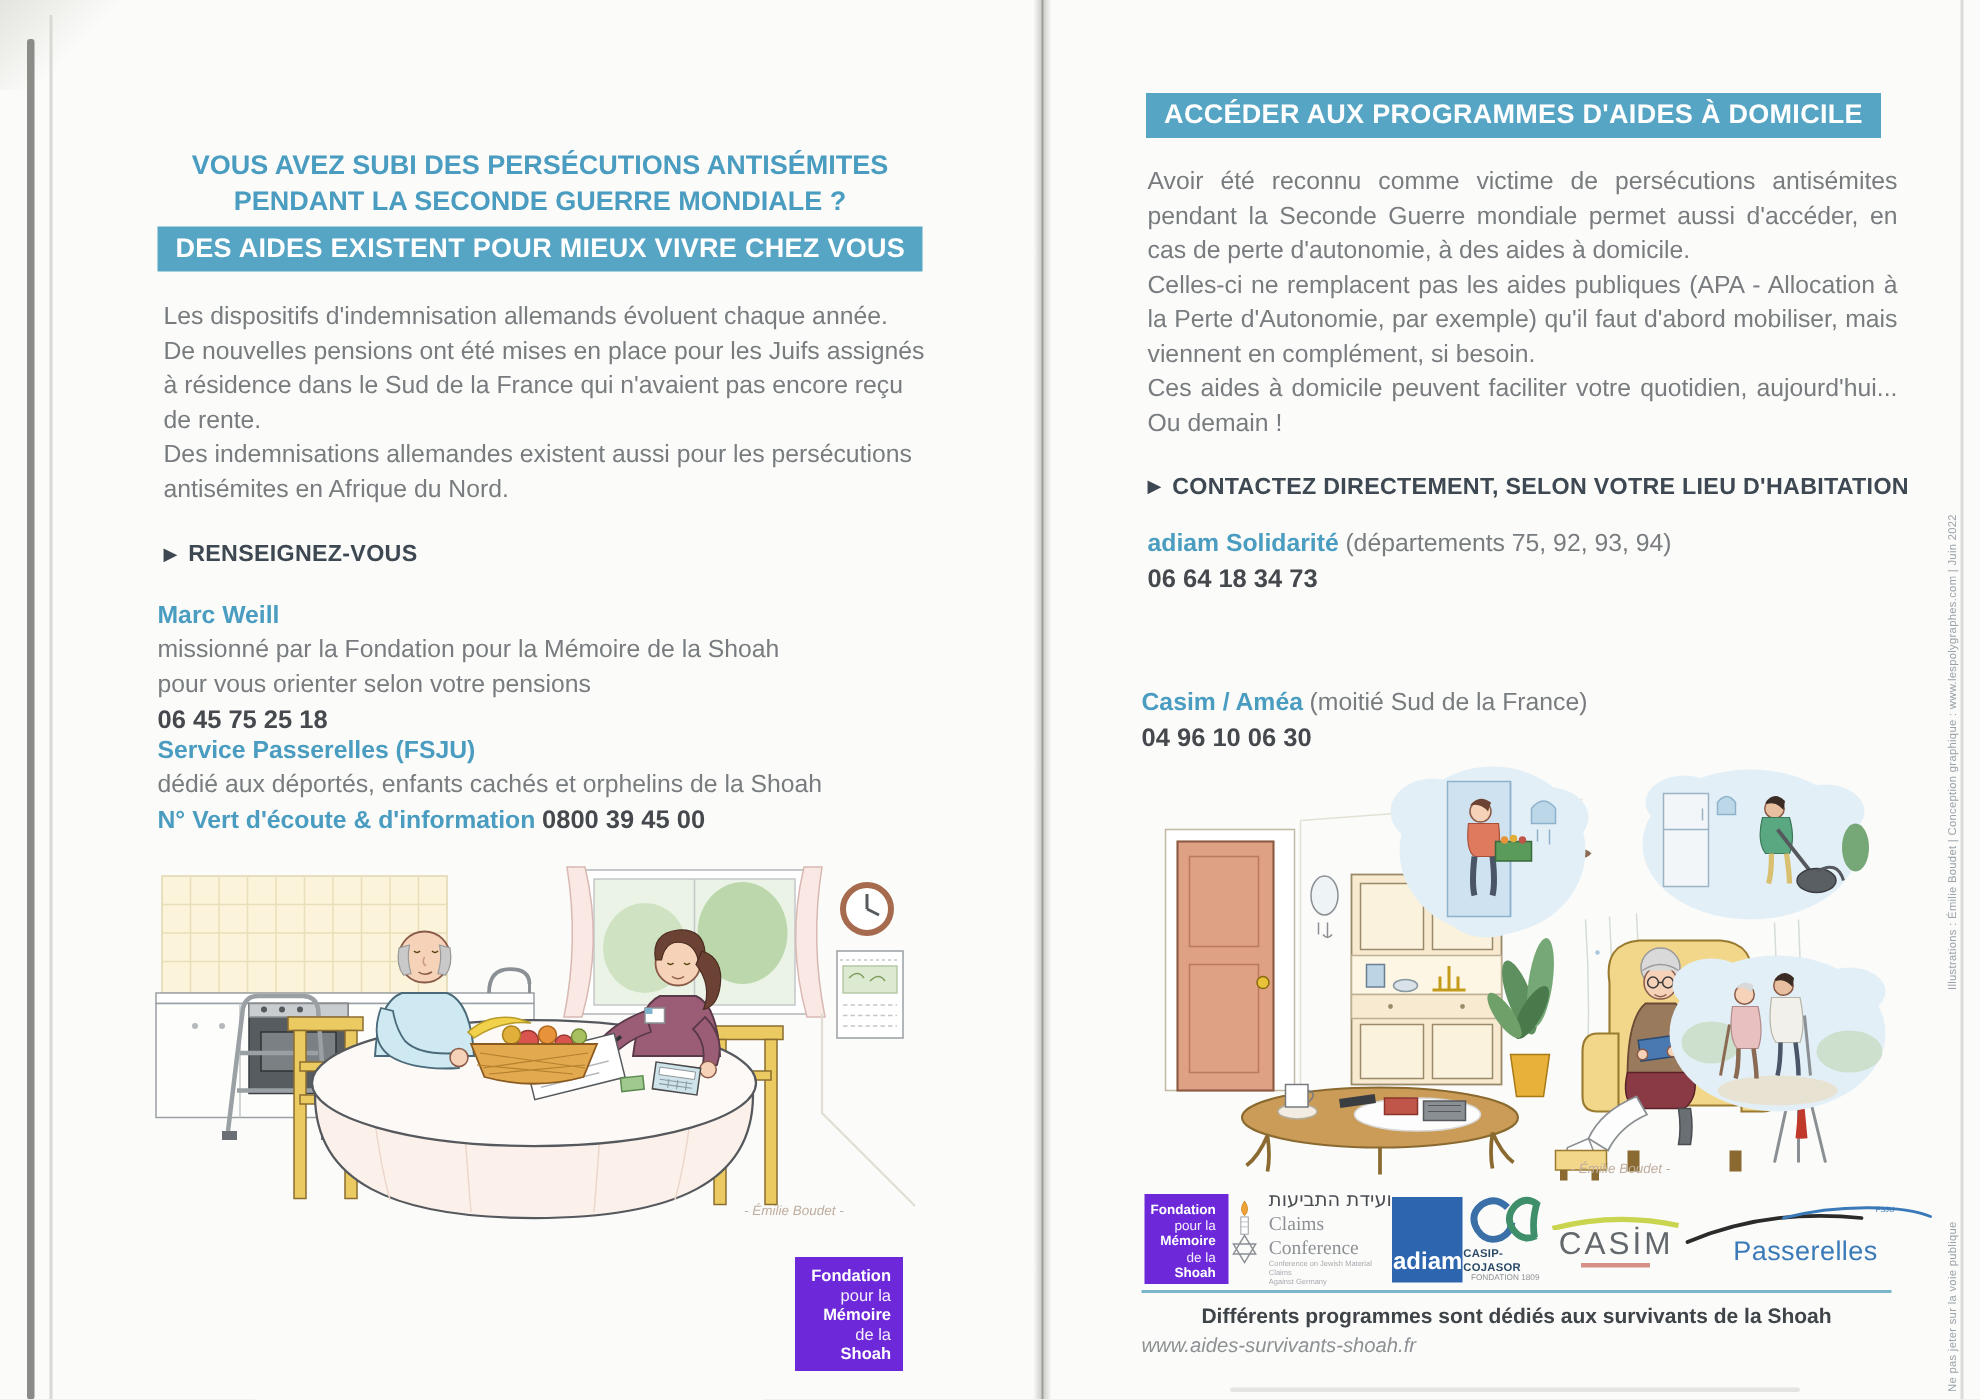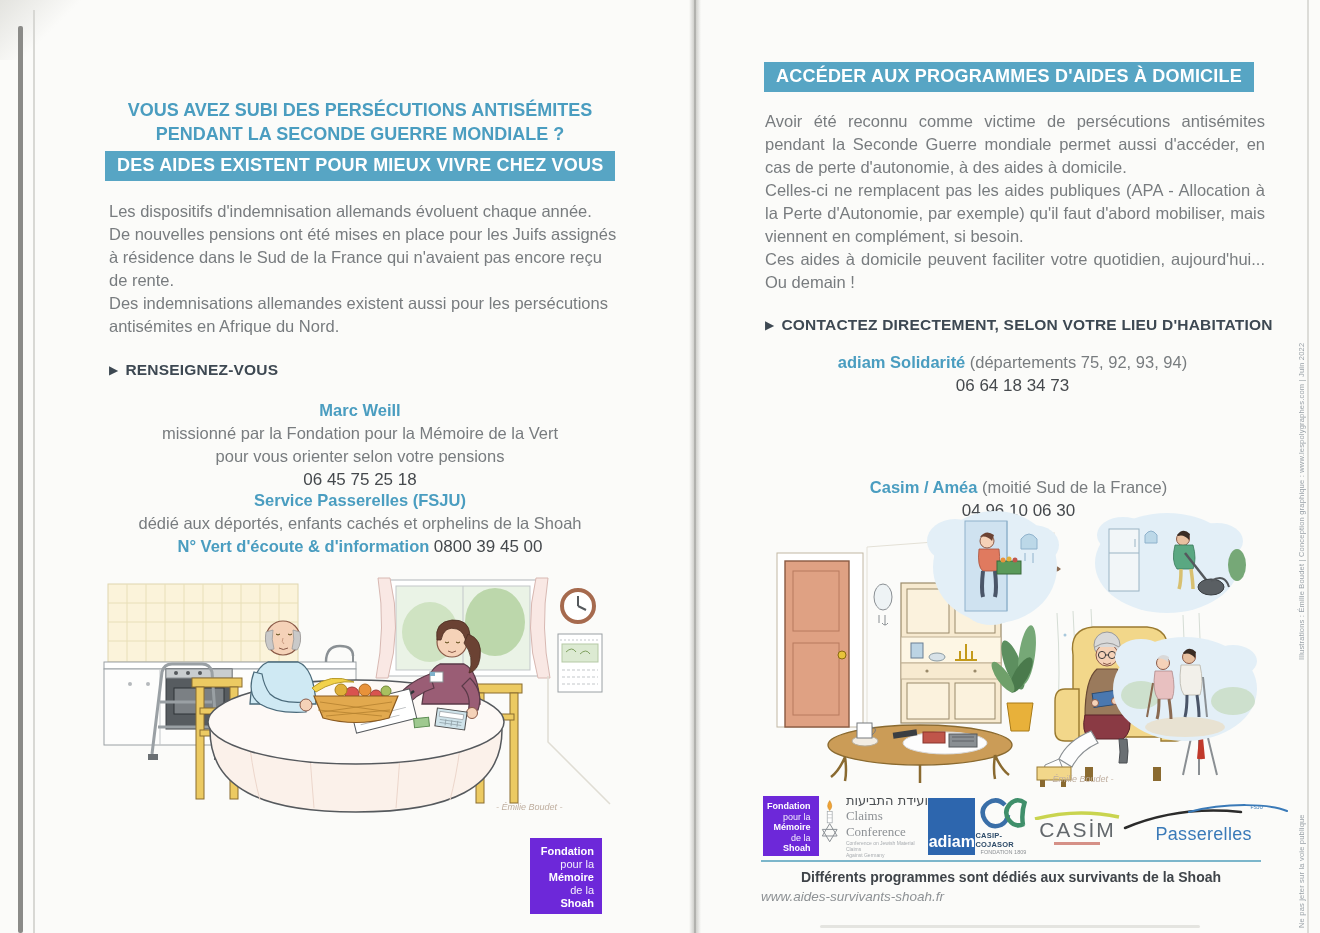--- a/index.html
+++ b/index.html
@@ -15,22 +15,22 @@
         background:linear-gradient(135deg,#e3e3df 0%,transparent 55%);}
   .bottom-shadow{position:absolute;left:820px;top:925px;width:380px;height:3px;background:#e4e4e0;border-radius:2px;}
   .banner{background:#57a5c4;color:#ffffff;font-weight:bold;font-size:18px;letter-spacing:.2px;
           padding:4px 12px 5px;display:inline-block;white-space:nowrap;}
   .page-title{color:#4a9dc0;font-weight:bold;font-size:18px;line-height:24px;text-align:center;}
   .bodytext{color:#787c7f;font-size:16.5px;line-height:23px;}
   .section-head{color:#3d4852;font-weight:bold;font-size:15.5px;letter-spacing:.2px;}
   .section-head .arr{font-size:12px;position:relative;top:-1px;margin-right:7px;color:#3d4852;}
   .c-name{color:#4a9dc0;font-weight:bold;font-size:16.5px;}
   .c-plain{color:#787c7f;font-size:16.5px;}
-  .c-phone{color:#45494d;font-weight:normal;font-size:17px;}
-  .ctr{text-align:center;line-height:23px;}
+  .c-phone{color:#45494d;font-weight:bold;font-size:17px;}
+  .ctr{text-align:left;line-height:23px;}
 
   
   .abs{position:absolute;}
 
   
   .fms-box{background:#6d28d9;color:#fff;text-align:right;padding:7px 8px 0 4px;box-sizing:border-box;}
   .fms-box div{line-height:13px;font-size:11px;}
   .fms-b{font-weight:bold;}
   .fms-l{font-weight:normal;opacity:.92;}
 
@@ -90,21 +90,21 @@
 de rente.
 Des indemnisations allemandes existent aussi pour les persécutions
 antisémites en Afrique du Nord.</div>
 
     <div class="abs section-head" style="left:14px;top:361px;">
       <span class="arr">▶</span><span>RENSEIGNEZ-VOUS</span>
     </div>
 
     <div class="abs ctr" style="left:10px;top:399px;width:510px;">
       <div class="c-name">Marc Weill</div>
-      <div class="c-plain">missionné par la Fondation pour la Mémoire de la Vert</div>
+      <div class="c-plain">missionné par la Fondation pour la Mémoire de la Shoah</div>
       <div class="c-plain">pour vous orienter selon votre pensions</div>
       <div class="c-phone">06 45 75 25 18</div>
     </div>
 
     <div class="abs ctr" style="left:10px;top:489px;width:510px;">
       <div class="c-name">Service Passerelles (FSJU)</div>
       <div class="c-plain">dédié aux déportés, enfants cachés et orphelins de la Shoah</div>
       <div>
         <span class="c-name">N° Vert d'écoute &amp; d'information</span>
         <span class="c-phone">0800 39 45 00</span>
@@ -259,21 +259,21 @@
 
     <div class="abs ctr" style="left:10px;top:351px;width:495px;">
       <div>
         <span class="c-name">adiam Solidarité</span>
         <span class="c-plain">(départements 75, 92, 93, 94)</span>
       </div>
       <div class="c-phone">06 64 18 34 73</div>
     </div>
 
 
-    <div class="abs ctr" style="left:16px;top:457px;width:495px;margin-top:19px;">
+    <div class="abs ctr" style="left:6px;top:457px;width:495px;">
       <div>
         <span class="c-name">Casim / Améa</span>
         <span class="c-plain">(moitié Sud de la France)</span>
       </div>
       <div class="c-phone">04 96 10 06 30</div>
     </div>
 
     <svg class="abs" style="left:0px;top:505px;" width="515" height="285" viewBox="0 0 515 285">
       <path d="M112,42 L300,28 M112,42 V225" stroke="#e3e0d6" fill="none"></path>
       <g>

